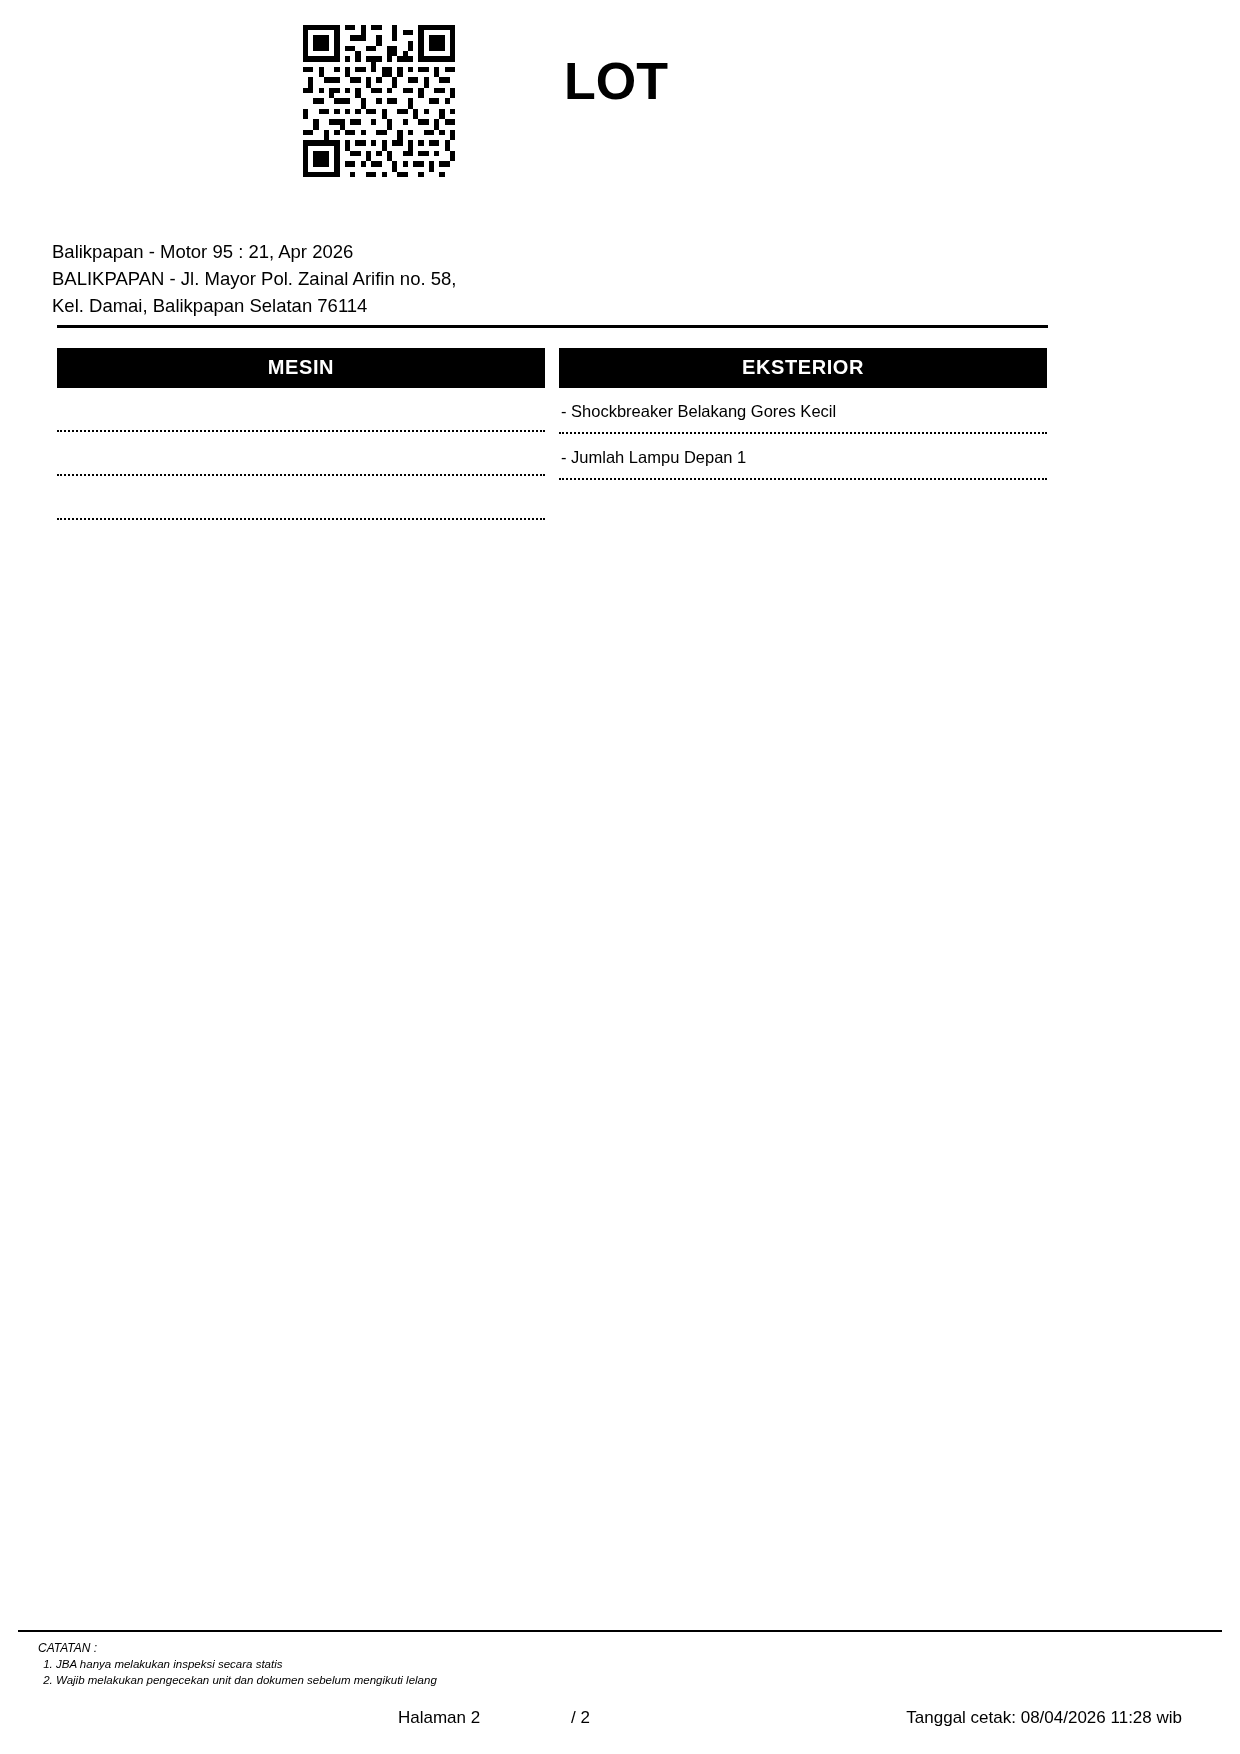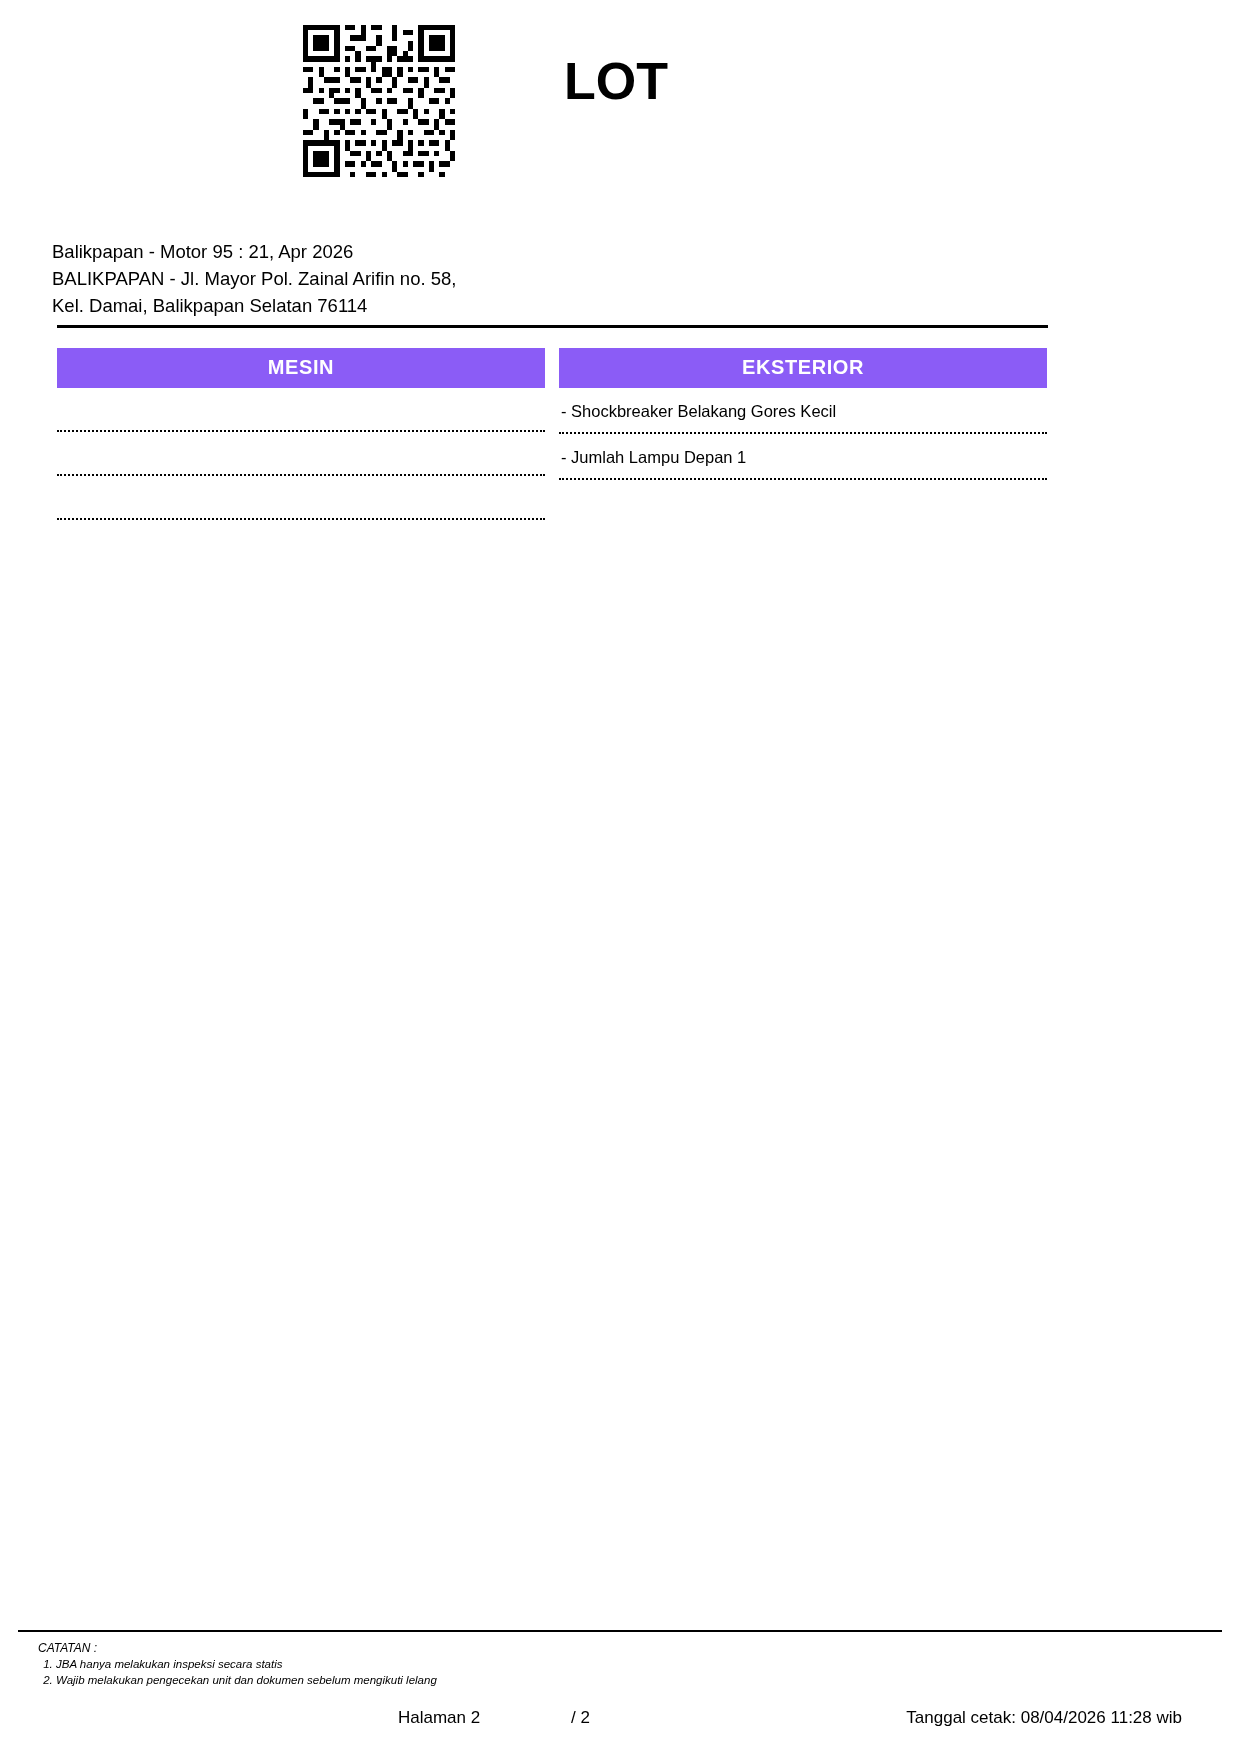--- a/index.html
+++ b/index.html
@@ -86,21 +86,21 @@
     left: 57px;
     top: 348px;
     width: 991px;
     display: flex;
     gap: 14px;
   }
   .col {
     width: 488px;
   }
   .col-title {
-    background: #8b5cf6;
+    background: #000000;
     color: #ffffff;
     text-align: center;
     font-size: 20px;
     font-weight: bold;
     letter-spacing: 0.6px;
     padding: 8px 0 9px 0;
   }
   .rows {
     margin-top: 0;
   }

